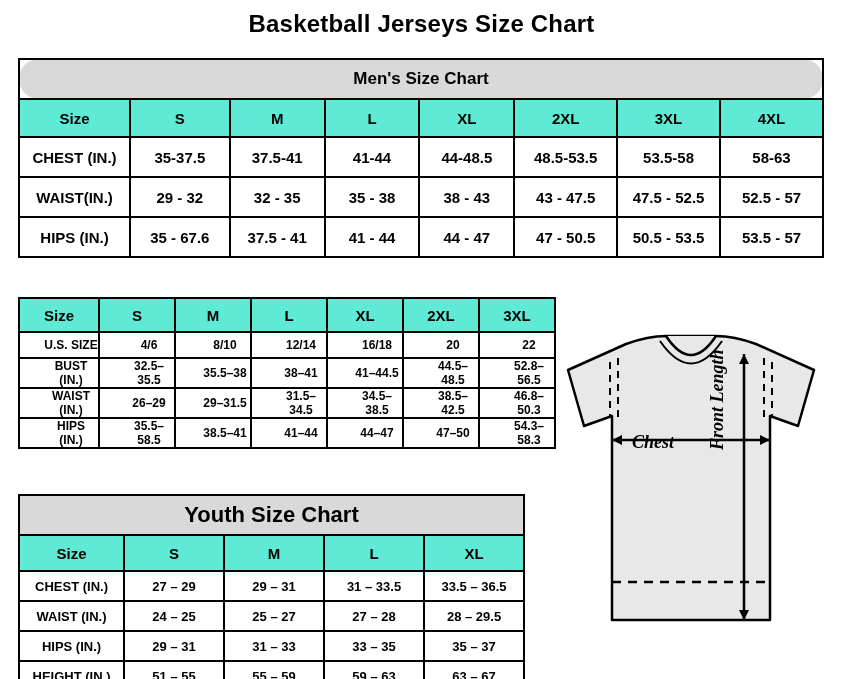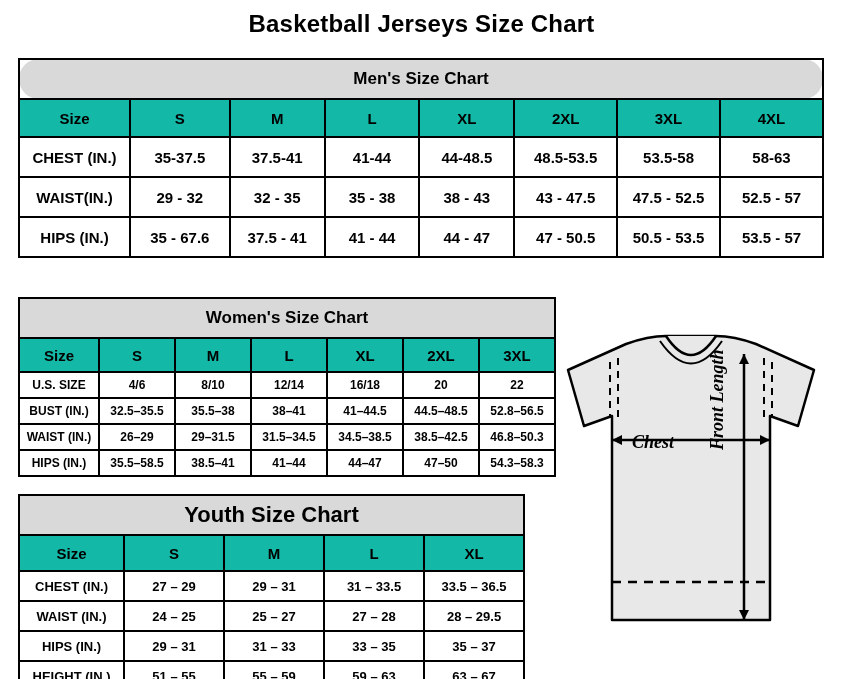--- a/index.html
+++ b/index.html
@@ -32,21 +32,21 @@
     font-weight: bold;
     background: #ffffff;
     padding: 0;
   }
   .chart-title-cell {
     background: #d9d9d9 !important;
     font-size: 17px;
     height: 36px;
   }
   .hdr-row td {
-    background: #14b8a6;
+    background: #5eead4;
     font-size: 15px;
     height: 34px;
   }
   
   #mens-table {
     position: absolute;
     left: 18px;
     top: 58px;
     width: 806px;
   }
@@ -56,21 +56,21 @@
   #mens-table .row-label { font-size: 14px; }
   
   #womens-table {
     position: absolute;
     left: 18px;
     top: 297px;
     width: 536px;
   }
   #womens-table .chart-title-cell { font-size: 17px; height: 38px; }
   #womens-table .hdr-row td { height: 32px; font-size: 15px; }
-  #womens-table .data-row td { height: 24px; font-size: 12px; }
+  #womens-table .data-row td { height: 24px; font-size: 12px; padding-left: 24px; }
   #womens-table .row-label { font-size: 12px; }
   
   #youth-table {
     position: absolute;
     left: 18px;
     top: 494px;
     width: 505px;
   }
   #youth-table .chart-title-cell { font-size: 22px; height: 38px; margin-top: 28px; }
   #youth-table .hdr-row td { height: 34px; font-size: 15px; }
@@ -172,23 +172,20 @@
   <colgroup>
     <col style="width:80px">
       <col style="width:76px">
       <col style="width:76px">
       <col style="width:76px">
     <col style="width:76px">
       <col style="width:76px">
       <col style="width:76px">
   </colgroup>
   <tbody>
-      <tr>
-    <td class="chart-title-cell" colspan="7">Women's Size Chart</td>
-  </tr>
   <tr class="hdr-row">
     <td>Size</td>
     <td>S</td>
     <td>M</td>
     <td>L</td>
     <td>XL</td>
     <td>2XL</td>
     <td>3XL</td>
   </tr>
   <tr class="data-row">

